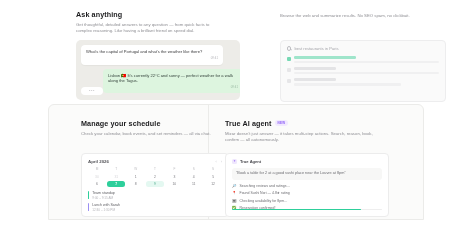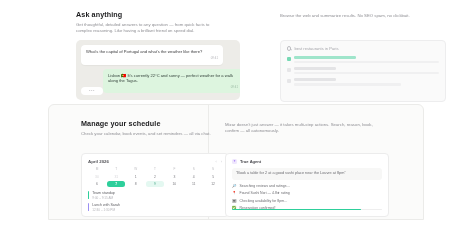--- a/index.html
+++ b/index.html
@@ -272,20 +272,24 @@
             <span>
               <span class="ev-t" style="display:block">Lunch with Sarah</span>
               <span class="ev-s" style="display:block">12:30 – 1:30 PM</span>
             </span>
           </div>
         </div>
       </div>
     </div>
 
     <div class="section" style="left:176px; top:14px; width:168px;">
+      <div class="sec-title">
+        <span>True AI agent</span>
+        <span class="badge">NEW</span>
+      </div>
       <div class="sec-desc" style="max-width:160px">Mizar doesn't just answer — it takes multi-step actions. Search, reason, book, confirm — all autonomously.</div>
 
       <div class="agent-card">
         <div class="agent-head">
           <span class="agent-chip">
               <span class="spark">✦</span>
             </span>
           <span class="agent-name">True Agent</span>
         </div>
         <div class="agent-prompt">"Book a table for 2 at a good sushi place near the Louvre at 8pm"</div>

